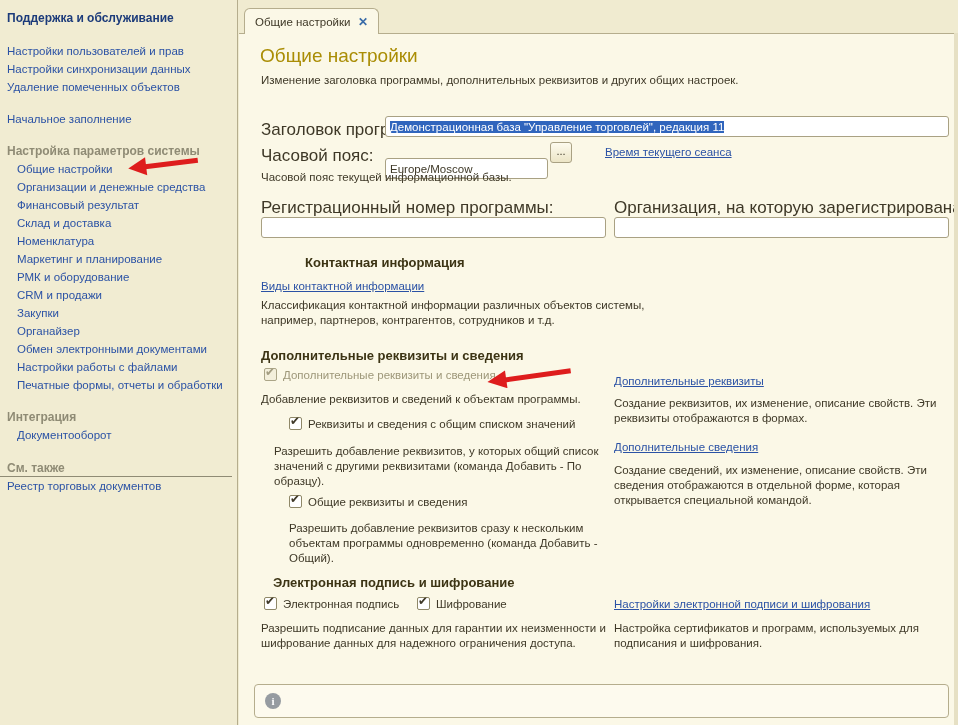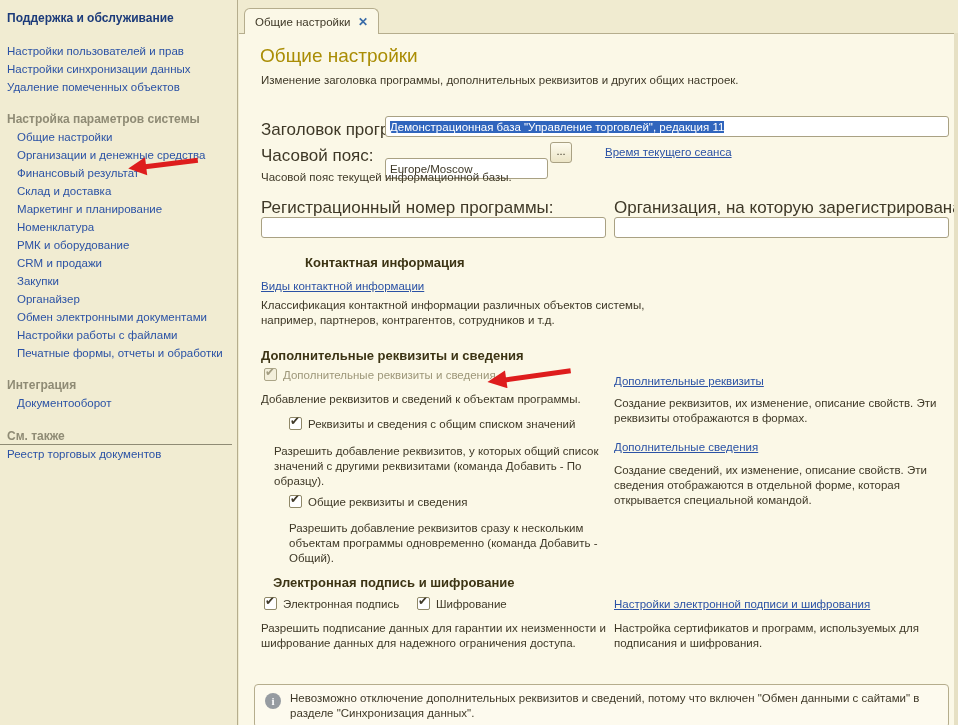--- a/index.html
+++ b/index.html
@@ -86,27 +86,28 @@
   .arrow { position:absolute; z-index:5; }
 </style>
 </head>
 <body>
 
 <div class="sidebar">
   <div class="sb-row sb-h navy">Поддержка и обслуживание</div>
   <div class="sb-row sb-link mt15">Настройки пользователей и прав</div>
   <div class="sb-row sb-link">Настройки синхронизации данных</div>
   <div class="sb-row sb-link">Удаление помеченных объектов</div>
+  <div class="sb-row sb-link mt14">Начальное заполнение</div>
   <div class="sb-row sb-h gray mt14">Настройка параметров системы</div>
   <div class="sb-row sb-link ind">Общие настройки</div>
   <div class="sb-row sb-link ind">Организации и денежные средства</div>
   <div class="sb-row sb-link ind">Финансовый результат</div>
   <div class="sb-row sb-link ind">Склад и доставка</div>
+  <div class="sb-row sb-link ind">Номенклатура</div>
   <div class="sb-row sb-link ind">Маркетинг и планирование</div>
-  <div class="sb-row sb-link ind">Номенклатура</div>
   <div class="sb-row sb-link ind">РМК и оборудование</div>
   <div class="sb-row sb-link ind">CRM и продажи</div>
   <div class="sb-row sb-link ind">Закупки</div>
   <div class="sb-row sb-link ind">Органайзер</div>
   <div class="sb-row sb-link ind">Обмен электронными документами</div>
   <div class="sb-row sb-link ind">Настройки работы с файлами</div>
   <div class="sb-row sb-link ind">Печатные формы, отчеты и обработки</div>
   <div class="sb-row sb-h gray mt14">Интеграция</div>
   <div class="sb-row sb-link ind">Документооборот</div>
   <div class="sb-row sb-h gray mt15 sb-underline">См. также</div>
@@ -195,21 +196,20 @@
         <span class="mark">✔</span>
       </span>
     <span class="cb-label">Шифрование</span>
   </div>
   <a class="abs lnk" style="left:375px; top:564px;">Настройки электронной подписи и шифрования</a>
   <div class="abs hint" style="left:22px; top:587px; width:355px;">Разрешить подписание данных для гарантии их неизменности и шифрование данных для надежного ограничения доступа.</div>
   <div class="abs hint" style="left:375px; top:587px; width:340px;">Настройка сертификатов и программ, используемых для подписания и шифрования.</div>
 
   <div class="notice" style="left:15px; top:650px; width:695px; min-height:34px;">
     <span class="info-ic">i</span>
-    <span class="hint" style="width:645px;">Невозможно отключение дополнительных реквизитов и сведений, потому что включен "Обмен данными с сайтами" в разделе "Синхронизация данных".</span>
   </div>
 
   <svg class="arrow" style="left:248px; top:330px;" width="86" height="24" viewBox="0 0 86 24">
     <g transform="rotate(-8 43 12)">
       <rect x="16" y="10" width="68" height="5" fill="#de1d1d"></rect>
       <polygon points="0,12 19,3 19,21" fill="#de1d1d"></polygon>
     </g>
   </svg>
 </div>
 

